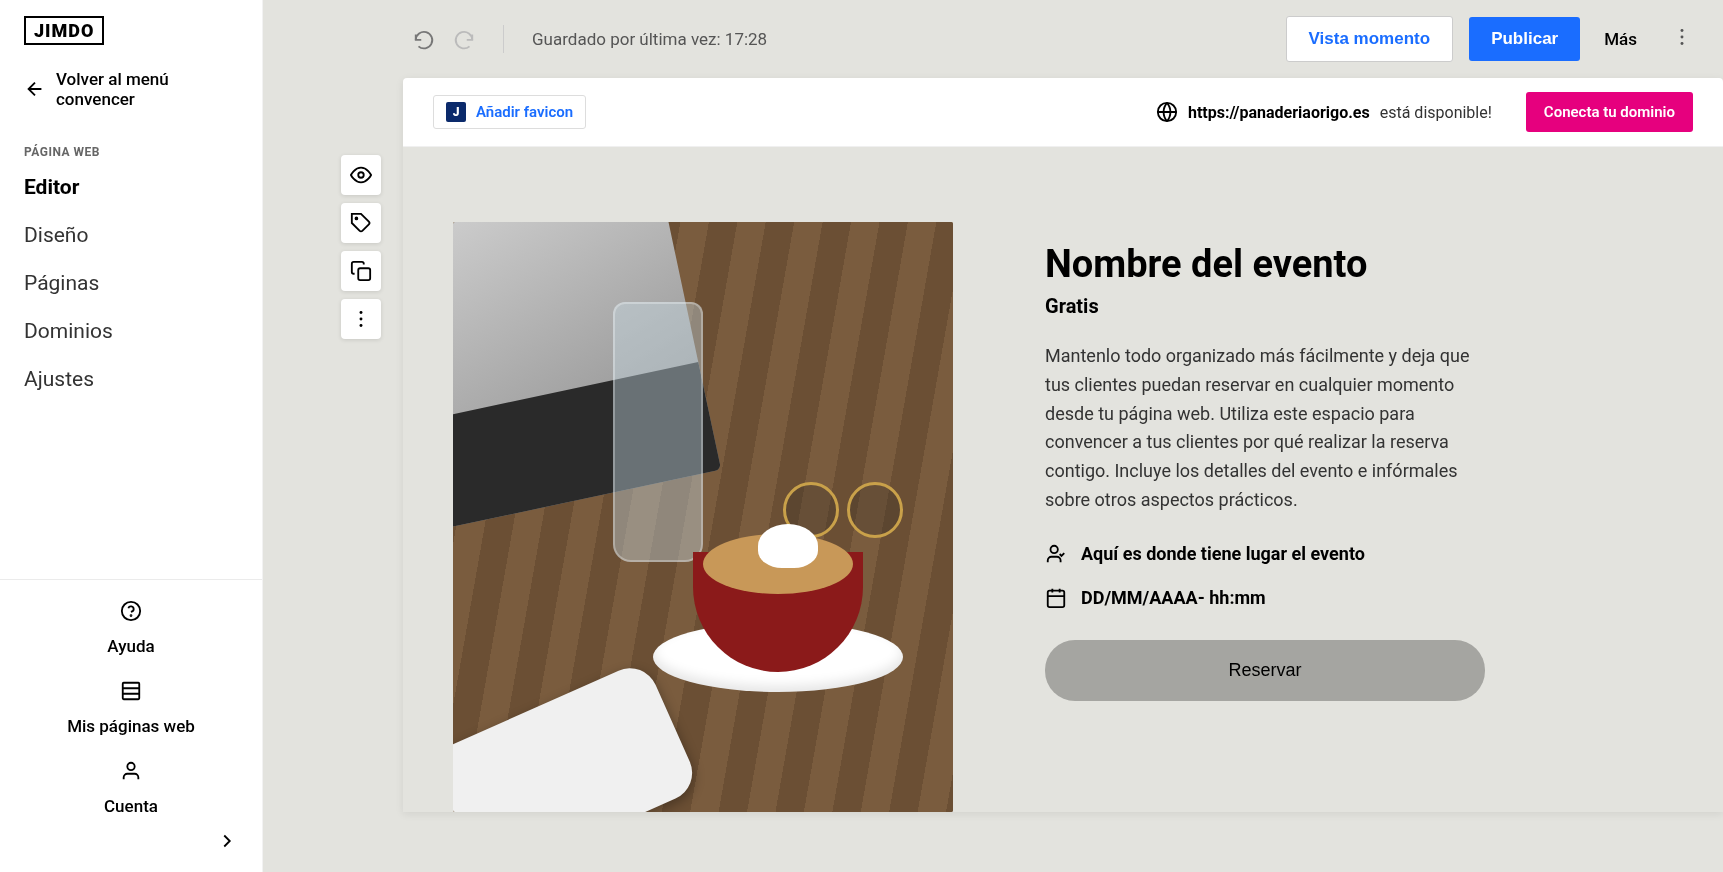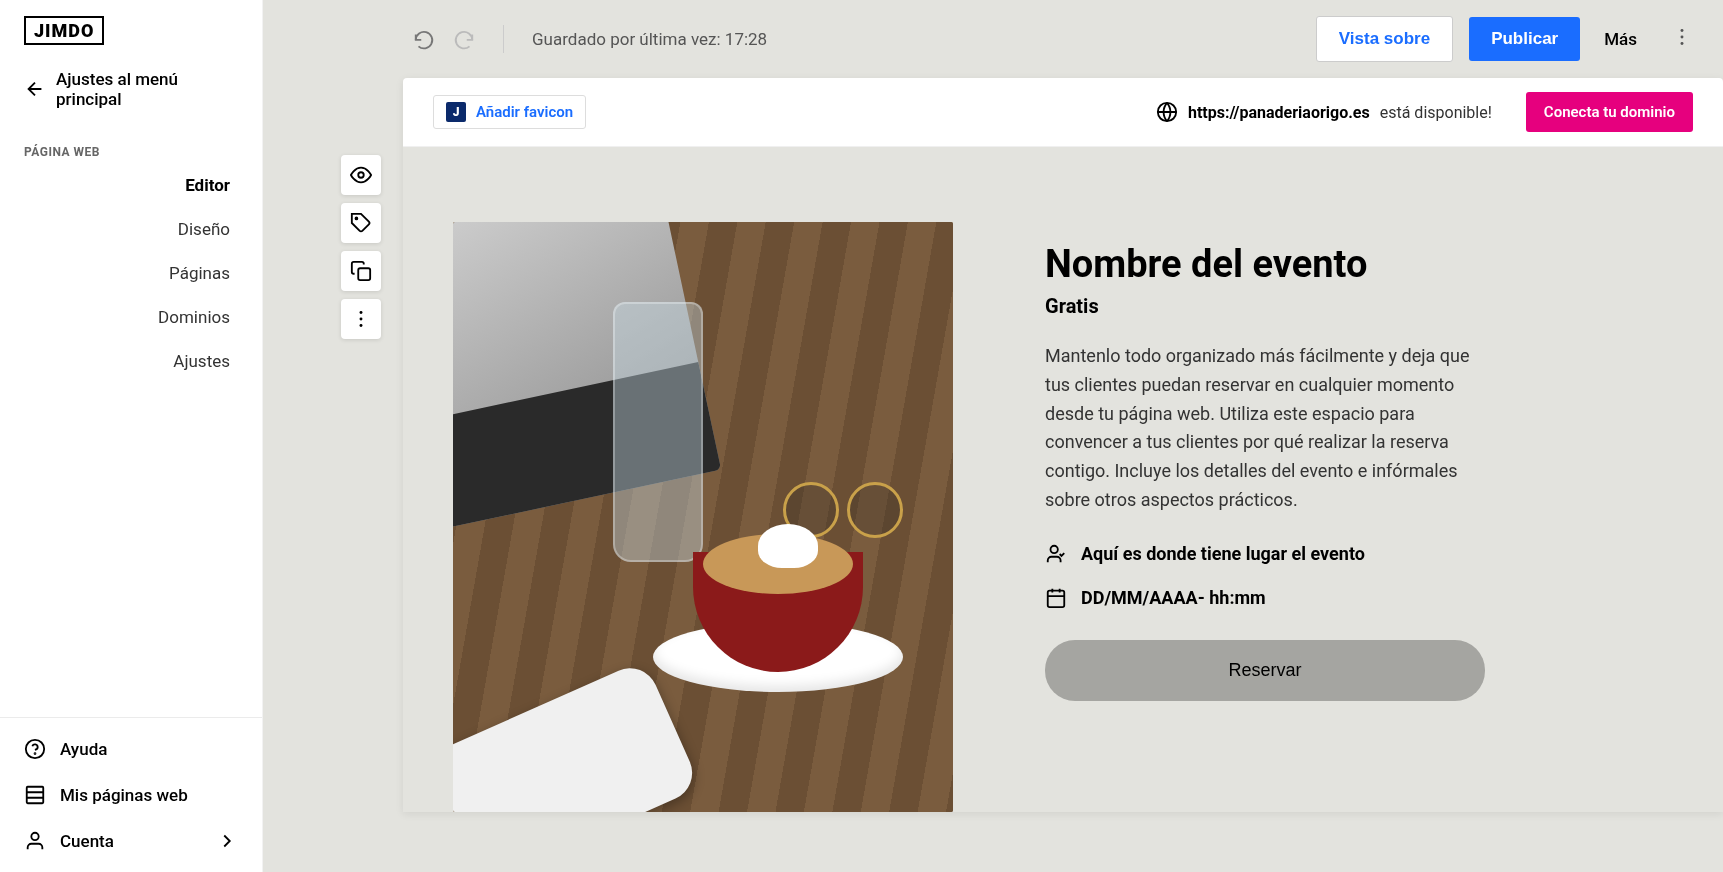--- a/index.html
+++ b/index.html
@@ -5,25 +5,25 @@
     * { margin: 0; padding: 0; box-sizing: border-box; }
     body { font-family: -apple-system, BlinkMacSystemFont, "Segoe UI", Roboto, Helvetica, Arial, sans-serif; background: #fff; color: #000; overflow: hidden; }
     .app { display: flex; height: 872px; width: 1723px; }
     
     
     .sidebar { width: 263px; background: #fff; display: flex; flex-direction: column; border-right: 1px solid rgba(0,0,0,0.05); }
     .logo-area { padding: 16px 24px 8px; }
     .logo-box { border: 2px solid #000; padding: 2px 8px; display: inline-block; font-weight: 900; letter-spacing: 1px; font-size: 18px; text-align: right; }
     .back-link { display: flex; align-items: center; gap: 10px; padding: 16px 24px 24px; font-size: 17px; font-weight: 500; cursor: pointer; }
     .section-label { font-size: 12px; font-weight: 700; letter-spacing: 0.5px; color: #666; padding: 12px 24px 4px; }
-    .nav-item { padding: 12px 32px; font-size: 17px; cursor: pointer; font-weight: 400; color: #333; text-align: right; }
+    .nav-item { padding: 12px 24px; font-size: 21px; cursor: pointer; font-weight: 400; color: #333; }
     .nav-item.active { font-weight: 700; color: #000; }
     .sidebar-spacer { flex: 1; }
     .sidebar-bottom { border-top: 1px solid rgba(0,0,0,0.08); padding: 8px 0; }
-    .bottom-item { display: flex; align-items: center; gap: 14px; padding: 12px 24px; font-size: 17px; cursor: pointer; font-weight: 500; }
+    .bottom-item { display: flex; align-items: center; gap: 14px; padding: 12px 24px; font-size: 17px; cursor: pointer; font-weight: 500; flex-direction: column; }
     .bottom-item.upgrade { color: #e6007e; }
     .bottom-item .chev { margin-left: auto; }
     .icon-svg { width: 22px; height: 22px; flex-shrink: 0; }
 
     
     .main { flex: 1; background: #e3e3de; display: flex; flex-direction: column; position: relative; }
     .topbar { height: 78px; display: flex; align-items: center; padding: 0 20px 0 150px; gap: 16px; }
     .undo-redo { display: flex; gap: 18px; color: #777; }
     .divider-v { width: 1px; height: 28px; background: #ccc; margin: 0 12px; }
     .save-text { color: #555; font-size: 17px; }
@@ -79,21 +79,21 @@
 <div class="app">
 
   <aside class="sidebar">
     <div class="logo-area">
       <span class="logo-box">JIMDO</span>
     </div>
     <div class="back-link">
       <svg class="icon-svg" viewBox="0 0 24 24" fill="none" stroke="currentColor" stroke-width="2">
           <path d="M19 12H5M12 19l-7-7 7-7"></path>
         </svg>
-      <span>Ajustes al menú principal</span>
+      <span>Volver al menú convencer</span>
     </div>
     <div class="section-label">PÁGINA WEB</div>
     <div class="nav-item active">Editor</div>
     <div class="nav-item">Diseño</div>
     <div class="nav-item">Páginas</div>
     <div class="nav-item">Dominios</div>
     <div class="nav-item">Ajustes</div>
     <div class="sidebar-spacer"></div>
     <div class="sidebar-bottom">
       <div class="bottom-item">
@@ -132,21 +132,21 @@
             <path d="M3 13a9 9 0 1 1 3 7"></path>
           </svg>
         <svg class="icon-svg" viewBox="0 0 24 24" fill="none" stroke="#bbb" stroke-width="2">
             <path d="M21 7v6h-6"></path>
             <path d="M21 13a9 9 0 1 0-3 7"></path>
           </svg>
       </div>
       <div class="divider-v"></div>
       <div class="save-text">Guardado por última vez: 17:28</div>
       <div class="topbar-spacer"></div>
-      <button class="btn btn-preview">Vista sobre</button>
+      <button class="btn btn-preview">Vista momento</button>
       <button class="btn btn-publish">Publicar</button>
       <span class="mas">Más</span>
       <span class="kebab">
         <svg class="icon-svg" viewBox="0 0 24 24" fill="currentColor">
             <circle cx="12" cy="5" r="1.6"></circle>
             <circle cx="12" cy="12" r="1.6"></circle>
             <circle cx="12" cy="19" r="1.6"></circle>
           </svg>
       </span>
     </div>

